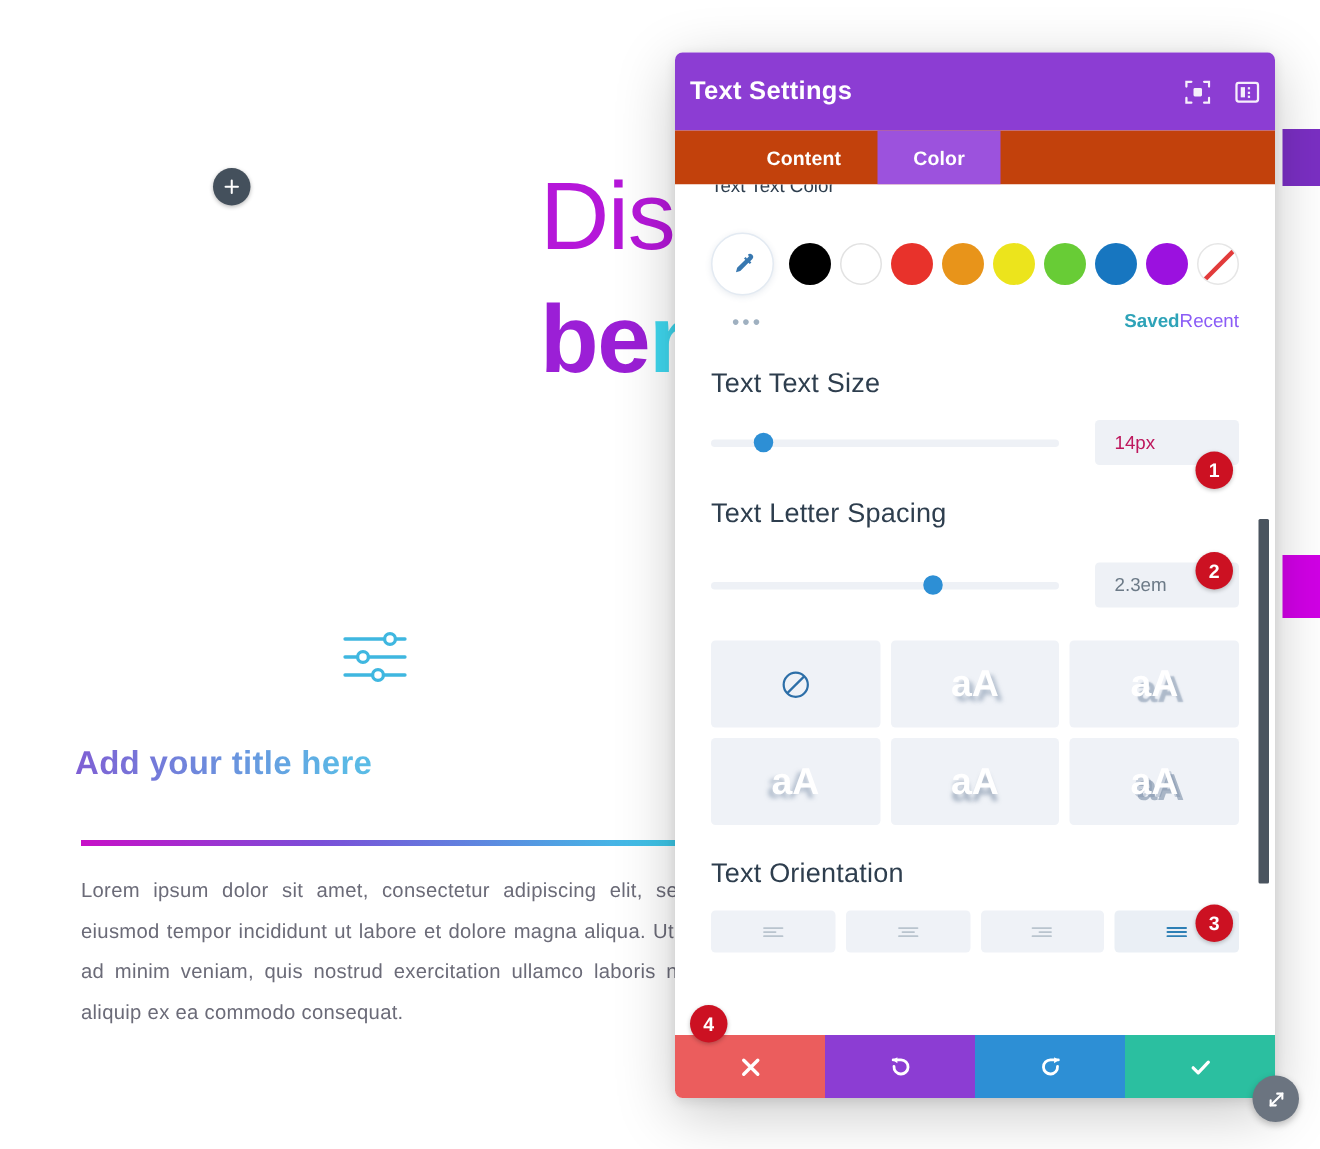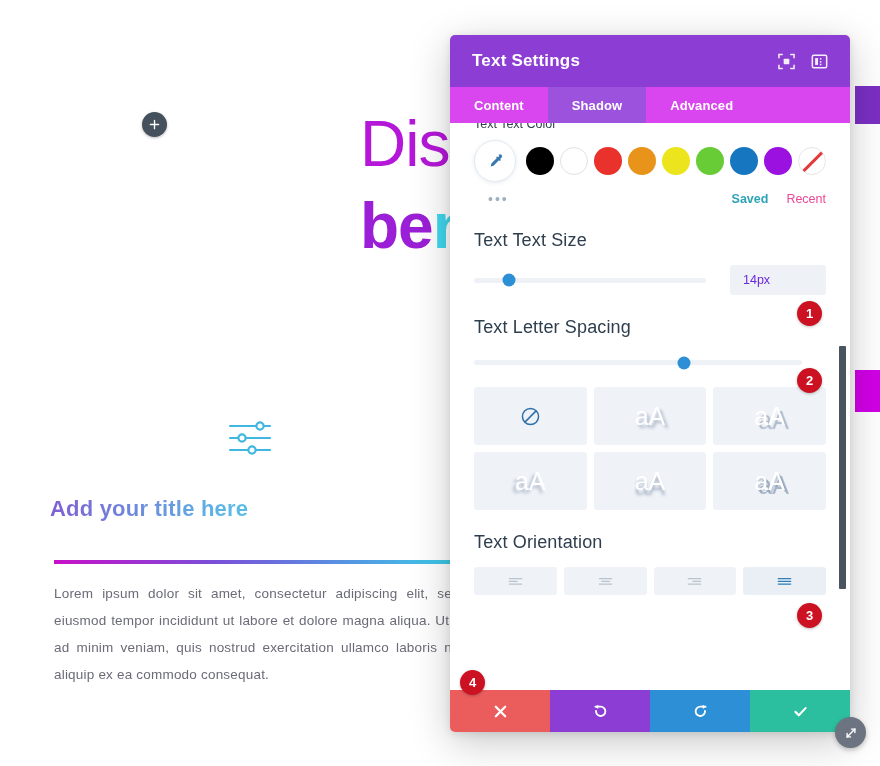--- a/index.html
+++ b/index.html
@@ -74,39 +74,39 @@
     position: absolute; left: 450px; top: 35px;
     width: 400px; height: 697px;
     background: #ffffff;
     border-radius: 5px;
     box-shadow: 0 10px 40px rgba(0,0,0,.22), 0 2px 8px rgba(0,0,0,.10);
     display: flex; flex-direction: column; overflow: visible;
   }
 
   .modal-header {
     height: 52px; background: #8C3DD3; border-radius: 5px 5px 0 0;
-    display: flex; align-items: center; padding: 0 22px; flex: none;
+    display: flex; align-items: center; padding: 0 10px; flex: none;
   }
   .modal-title { color: #fff; font-size: 17px; font-weight: 700; letter-spacing: .2px; flex: 1; }
   .hdr-icons { display: flex; gap: 16px; align-items: center; }
   .hdr-icon { width: 17px; height: 17px; opacity: .92; cursor: pointer; display: block; }
 
   .modal-tabs {
-    height: 36px; background: #d946ef; display: flex; flex: none;
+    height: 36px; background: #c2410c; display: flex; flex: none; padding-left: 37px;
   }
   .tab {
     height: 36px; padding: 0 24px; display: flex; align-items: center;
     color: #fff; font-size: 13px; font-weight: 700; cursor: pointer;
     background: transparent; letter-spacing: .1px;
   }
   .tab.active { background: #9c52dd; }
 
   .modal-body {
     flex: 1; background: #fff; overflow: hidden; position: relative;
-    padding: 0 24px;
+    padding: 15px 24px;
   }
 
   .fld { margin-top: 22px; }
   .fld:first-child { margin-top: 0; }
   .fld-label {
     font-size: 18px; color: #2e3e4e; font-weight: 400; letter-spacing: .15px;
     margin-bottom: 14px; display: block;
   }
 
   
@@ -131,49 +131,49 @@
   .sw.none {
     background: #fff; border: 1px solid #e6e6e6; position: relative; overflow: hidden;
   }
   .sw.none::after {
     content:""; position: absolute; left: -4px; top: 12px; width: 36px; height: 2.5px;
     background: #e23b3b; transform: rotate(-45deg);
   }
 
   .palette-sub { display: flex; align-items: center; margin-top: 8px; height: 18px; }
   .dots { color: #9fb0c0; font-size: 14px; letter-spacing: 2px; margin-left: 14px; cursor: pointer; }
-  .sub-right { margin-left: auto; display: flex; gap: 18px; }
+  .sub-right { margin-left: auto; display: flex; }
   .saved-link { font-size: 12.5px; font-weight: 700; color: #2ea3b8; cursor: pointer; }
-  .recent-link { font-size: 12.5px; color: #ec4899; cursor: pointer; }
+  .recent-link { font-size: 12.5px; color: #8b5cf6; cursor: pointer; }
 
   
   .slider-row { display: flex; align-items: center; gap: 0; }
   .slider-track {
     position: relative; height: 5px; border-radius: 3px; background: #eef1f6;
     flex: 1; margin-right: 24px; cursor: pointer;
   }
   .slider-knob {
     position: absolute; top: 50%; width: 13px; height: 13px; border-radius: 50%;
     background: #2d8fd5; transform: translate(-50%,-50%); cursor: pointer;
   }
   .slider-val {
     width: 96px; height: 30px; background: #eef1f6; border-radius: 3px;
     display: flex; align-items: center; padding: 0 13px;
     font-size: 12.5px; color: #6c7a87; flex: none;
   }
-  .slider-val.ph { color: #6d28d9; }
+  .slider-val.ph { color: #be185d; }
 
   
   .shadow-grid { display: grid; grid-template-columns: repeat(3,1fr); gap: 7px; }
   .shadow-cell {
     height: 58px; background: #eff2f7; border-radius: 3px;
     display: flex; align-items: center; justify-content: center; cursor: pointer;
   }
   .aa {
-    font-size: 25px; font-weight: 400; color: #ffffff;
+    font-size: 25px; font-weight: 700; color: #ffffff;
     font-family: "Liberation Sans", sans-serif; line-height: 1;
   }
   .aa.s1 { text-shadow: 3px 3px 3px rgba(120,140,165,.55); }
   .aa.s2 { text-shadow: 4px 4px 1px rgba(120,140,165,.55); }
   .aa.s3 { text-shadow: -3px 3px 3px rgba(120,140,165,.5); }
   .aa.s4 { text-shadow: 0 5px 3px rgba(110,130,155,.55); }
   .aa.s5 { text-shadow: 4px 4px 0 rgba(120,140,165,.6), 2px 2px 0 rgba(120,140,165,.35); }
 
   
   .orient-row { display: flex; gap: 7px; }
@@ -277,22 +277,21 @@
           <rect x="4.4" y="5.4" width="3" height="7.2" fill="#fff"></rect>
           <rect x="9.4" y="5.4" width="1.6" height="1.6" fill="#fff"></rect>
           <rect x="9.4" y="8.6" width="1.6" height="1.6" fill="#fff"></rect>
           <rect x="9.4" y="11.4" width="1.6" height="1.6" fill="#fff"></rect>
         </svg>
       </div>
     </div>
 
     <div class="modal-tabs">
       <div class="tab">Content</div>
-      <div class="tab active">Shadow</div>
-      <div class="tab">Advanced</div>
+      <div class="tab active">Color</div>
     </div>
 
     <div class="modal-body">
 
       <div class="clipped-label">Text Text Color</div>
 
       <div class="palette-row">
         <div class="eyedrop">
           <svg viewBox="0 0 20 20" width="17" height="17">
             <path d="M13.6 2.2a2.4 2.4 0 013.4 3.4l-1.6 1.6 1 1-1.3 1.3-1-1-6.4 6.4-3.4.9.9-3.4 6.4-6.4-1-1L11.9 4l1 1 1.6-1.6z" fill="#3878b0"></path>
@@ -329,20 +328,21 @@
 
       <div class="fld">
         <span class="fld-label">Text Letter Spacing</span>
       </div>
 
       <div class="fld">
         <div class="slider-row">
           <div class="slider-track">
             <div class="slider-knob" style="left:64%"></div>
           </div>
+          <div class="slider-val">2.3em</div>
         </div>
       </div>
 
       <div class="fld">
         <div class="shadow-grid">
           <div class="shadow-cell">
             <svg viewBox="0 0 24 24" width="21" height="21">
               <circle cx="12" cy="12" r="9.2" fill="none" stroke="#2d6fa8" stroke-width="1.7"></circle>
               <line x1="5.6" y1="18.4" x2="18.4" y2="5.6" stroke="#2d6fa8" stroke-width="1.7"></line>
             </svg>

